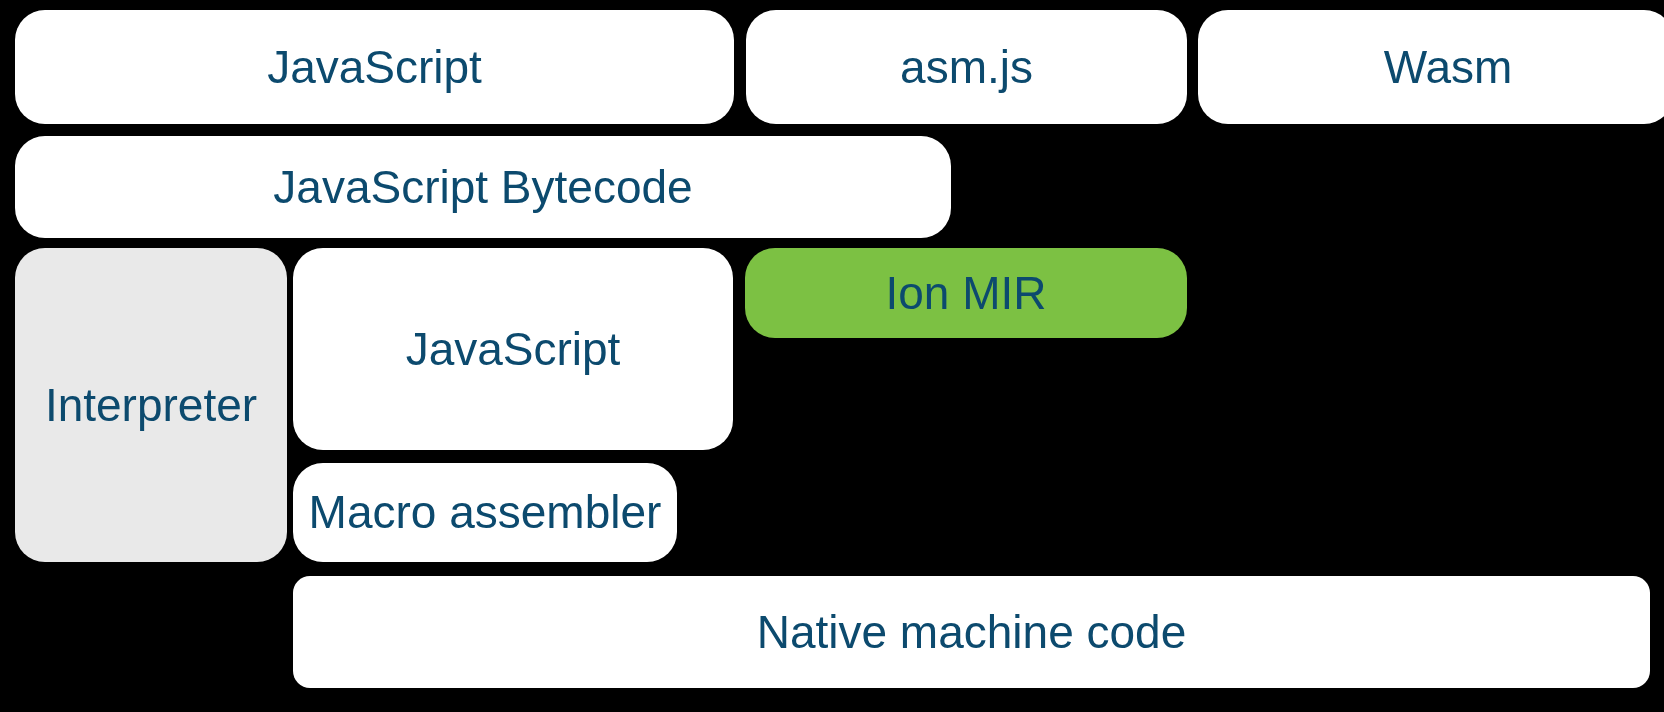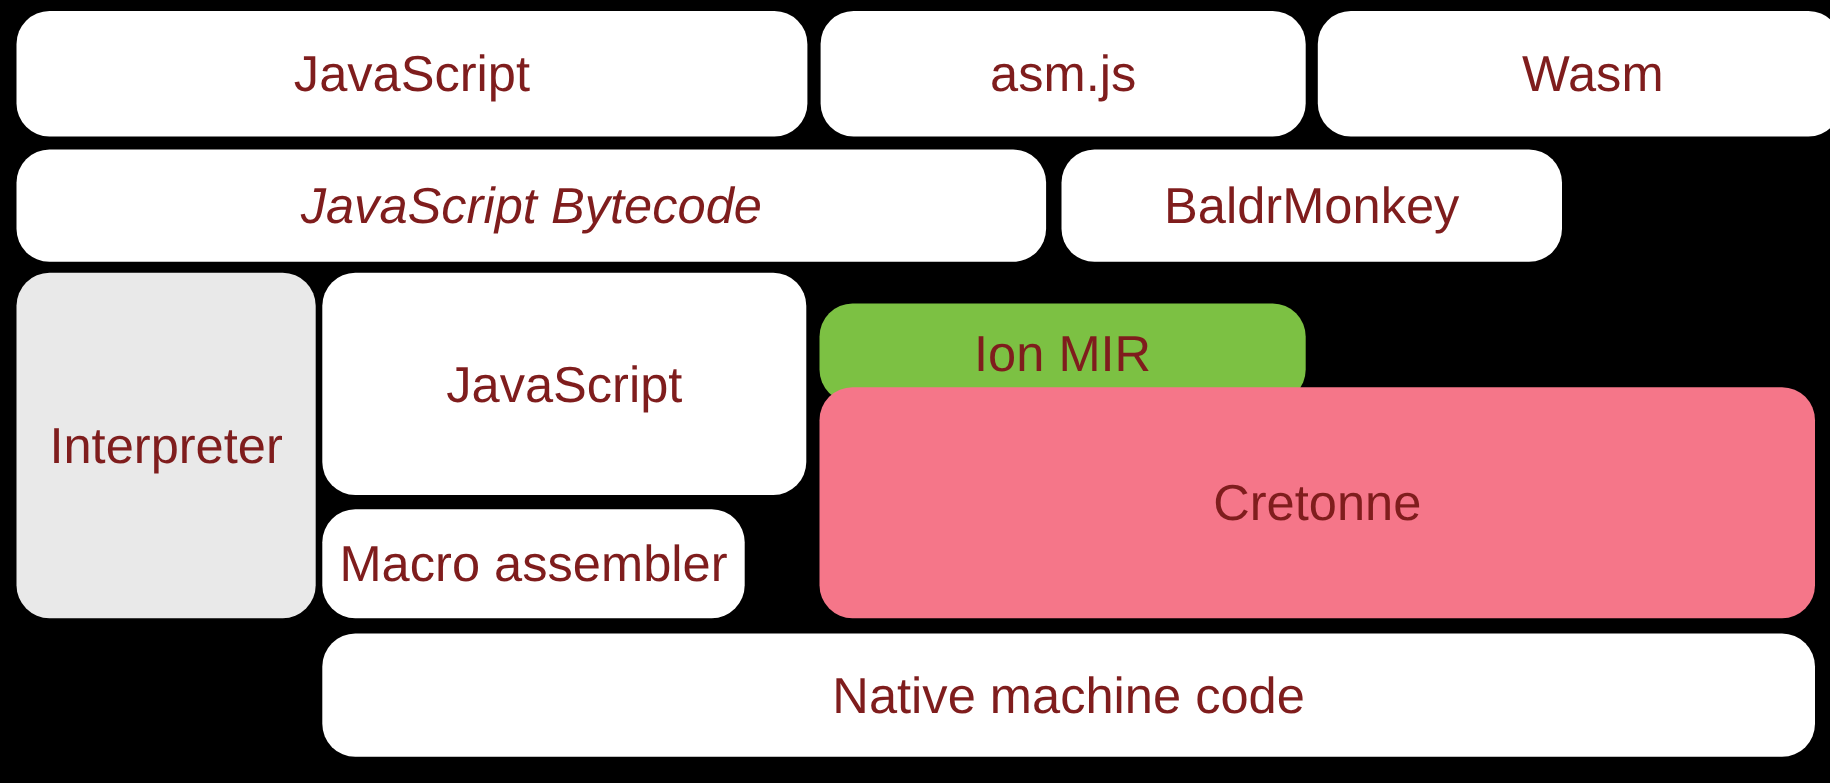--- a/index.html
+++ b/index.html
@@ -15,81 +15,75 @@
     overflow: hidden;
     font-family: "Liberation Sans", sans-serif;
   }
   .box {
     position: absolute;
     border-radius: 30px;
     display: flex;
     align-items: center;
     justify-content: center;
     text-align: center;
-    color: #7f1d1d;
+    color: #0c4a6e;
     font-size: 46px;
     line-height: 1.22;
     background: #fff;
   }
   
   .b-js          { left: 15px;   top: 10px;  width: 719px;  height: 114px; }
   .b-asmjs       { left: 746px;  top: 10px;  width: 441px;  height: 114px; text-align: center; }
   .b-wasm        { left: 1198px; top: 10px;  width: 452px;  height: 114px; }
   .b-bytecode    { left: 15px;   top: 136px; width: 936px;  height: 102px; }
   .b-baldrmonkey { left: 965px;  top: 136px; width: 455px;  height: 102px; }
   .b-interpreter { left: 15px;   top: 248px; width: 272px;  height: 314px; }
   .b-baseline    { left: 293px;  top: 248px; width: 440px;  height: 202px; }
   .b-ionmir      { left: 745px;  top: 248px; width: 442px;  height: 90px;  }
   .b-cretonne    { left: 745px;  top: 352px; width: 905px;  height: 210px; }
   .b-macro       { left: 293px;  top: 463px; width: 384px;  height: 99px;  }
-  .b-native      { left: 293px;  top: 576px; width: 1357px; height: 112px; }
+  .b-native      { left: 293px;  top: 576px; width: 1357px; height: 112px; border-radius: 17px; }
   .two-line span { display: block; }
 </style>
 </head>
 <body>
 
 <div class="canvas">
 
   <div class="box b-js" style="background: rgb(255, 255, 255);">
     <span>JavaScript</span>
   </div>
 
   <div class="box b-asmjs" style="background: rgb(255, 255, 255);">
     <span>asm.js</span>
   </div>
 
   <div class="box b-wasm" style="background: rgb(255, 255, 255); padding-left: 24px;">
     <span>Wasm</span>
   </div>
 
-  <div class="box b-bytecode" style="background: rgb(255, 255, 255); font-style: italic;">
+  <div class="box b-bytecode" style="background: rgb(255, 255, 255);">
     <span>JavaScript Bytecode</span>
   </div>
 
-  <div class="box b-baldrmonkey" style="background: rgb(255, 255, 255);">
-    <span>BaldrMonkey</span>
-  </div>
 
   <div class="box b-interpreter" style="background: rgb(233, 233, 233);">
     <span>Interpreter</span>
   </div>
 
   <div class="box b-baseline two-line" style="background: rgb(255, 255, 255);">
     <div>
       <span>JavaScript</span>
     </div>
   </div>
 
-  <div class="box b-ionmir" style="background: rgb(124, 193, 67); margin-top: 28px;">
+  <div class="box b-ionmir" style="background: rgb(124, 193, 67);">
     <span>Ion MIR</span>
   </div>
 
-  <div class="box b-cretonne" style="background: rgb(245, 118, 137);">
-    <span>Cretonne</span>
-  </div>
 
   <div class="box b-macro" style="background: rgb(255, 255, 255);">
     <span>Macro assembler</span>
   </div>
 
   <div class="box b-native" style="background: rgb(255, 255, 255);">
     <span>Native machine code</span>
   </div>
 
 </div>

